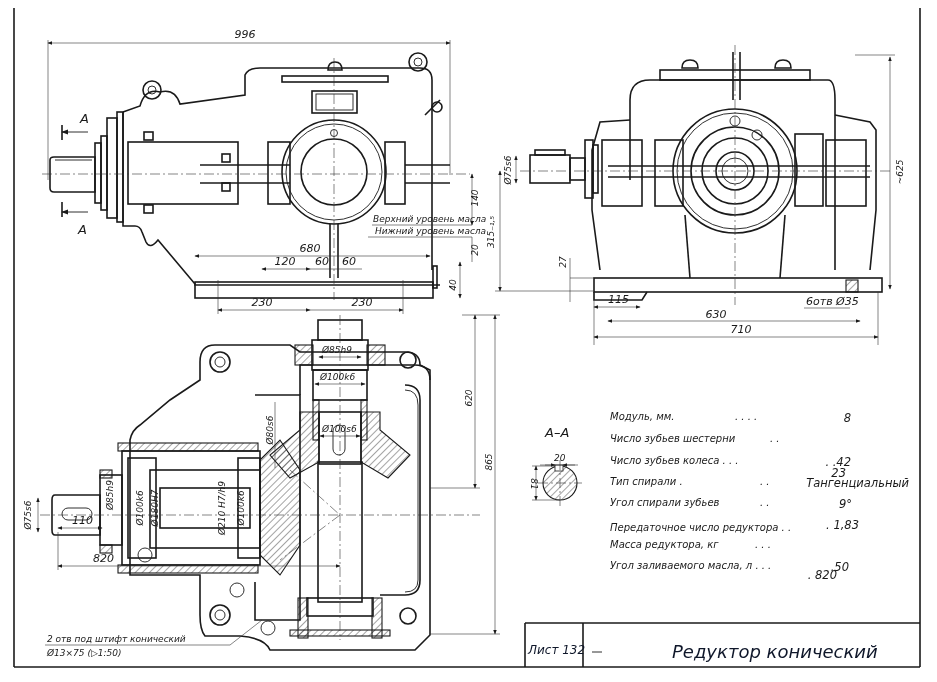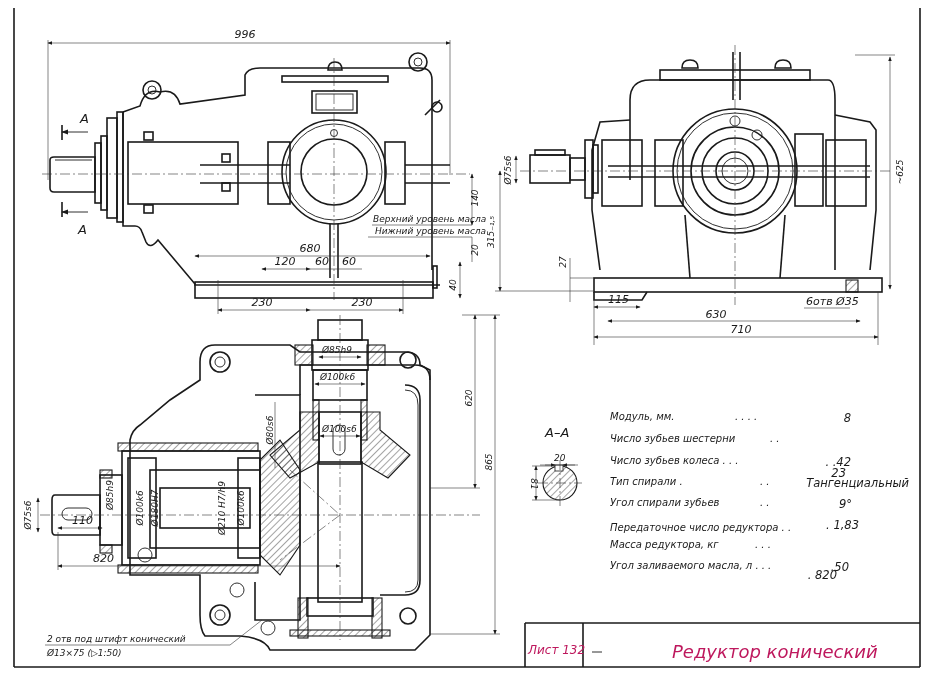--- a/index.html
+++ b/index.html
@@ -9,21 +9,21 @@
   .ln { stroke:#1a1a1a; stroke-width:1.6; fill:none; }
   .th { stroke:#1a1a1a; stroke-width:0.9; fill:none; }
   .thn { stroke:#333; stroke-width:0.6; fill:none; }
   .cl { stroke:#333; stroke-width:0.6; fill:none; stroke-dasharray:10 3 2 3; }
   .hatch { fill:url(#hatch); stroke:#1a1a1a; stroke-width:1.1; }
   .dim { font-family:"DejaVu Sans", sans-serif; font-style:italic; font-size:11px; fill:#1a1a1a; }
   .dims { font-family:"DejaVu Sans", sans-serif; font-style:italic; font-size:9px; fill:#1a1a1a; }
   .lbl { font-family:"DejaVu Sans", sans-serif; font-style:italic; font-size:13px; fill:#1a1a1a; }
   .spec { position:absolute; font-family:"DejaVu Sans", sans-serif; font-style:italic; font-size:10px; color:#1a1a1a; white-space:nowrap; }
   .spec-val { position:absolute; font-family:"DejaVu Sans", sans-serif; font-style:italic; font-size:11.5px; color:#1a1a1a; white-space:nowrap; text-align:right; }
-  .tb-text { position:absolute; font-family:"DejaVu Sans", sans-serif; font-style:italic; color:#be185d; white-space:nowrap; }
+  .tb-text { position:absolute; font-family:"DejaVu Sans", sans-serif; font-style:italic; color:#0f172a; white-space:nowrap; }
 </style>
 </head>
 <body>
 
 <svg id="drawing" viewBox="0 0 937 682">
   <defs>
     <pattern id="hatch" width="5" height="5" patternUnits="userSpaceOnUse" patternTransform="rotate(45)">
       <line x1="0" y1="0" x2="0" y2="5" stroke="#1a1a1a" stroke-width="0.8"></line>
     </pattern>
     <marker id="arr" markerWidth="8" markerHeight="6" refX="7" refY="3" orient="auto-start-reverse">

